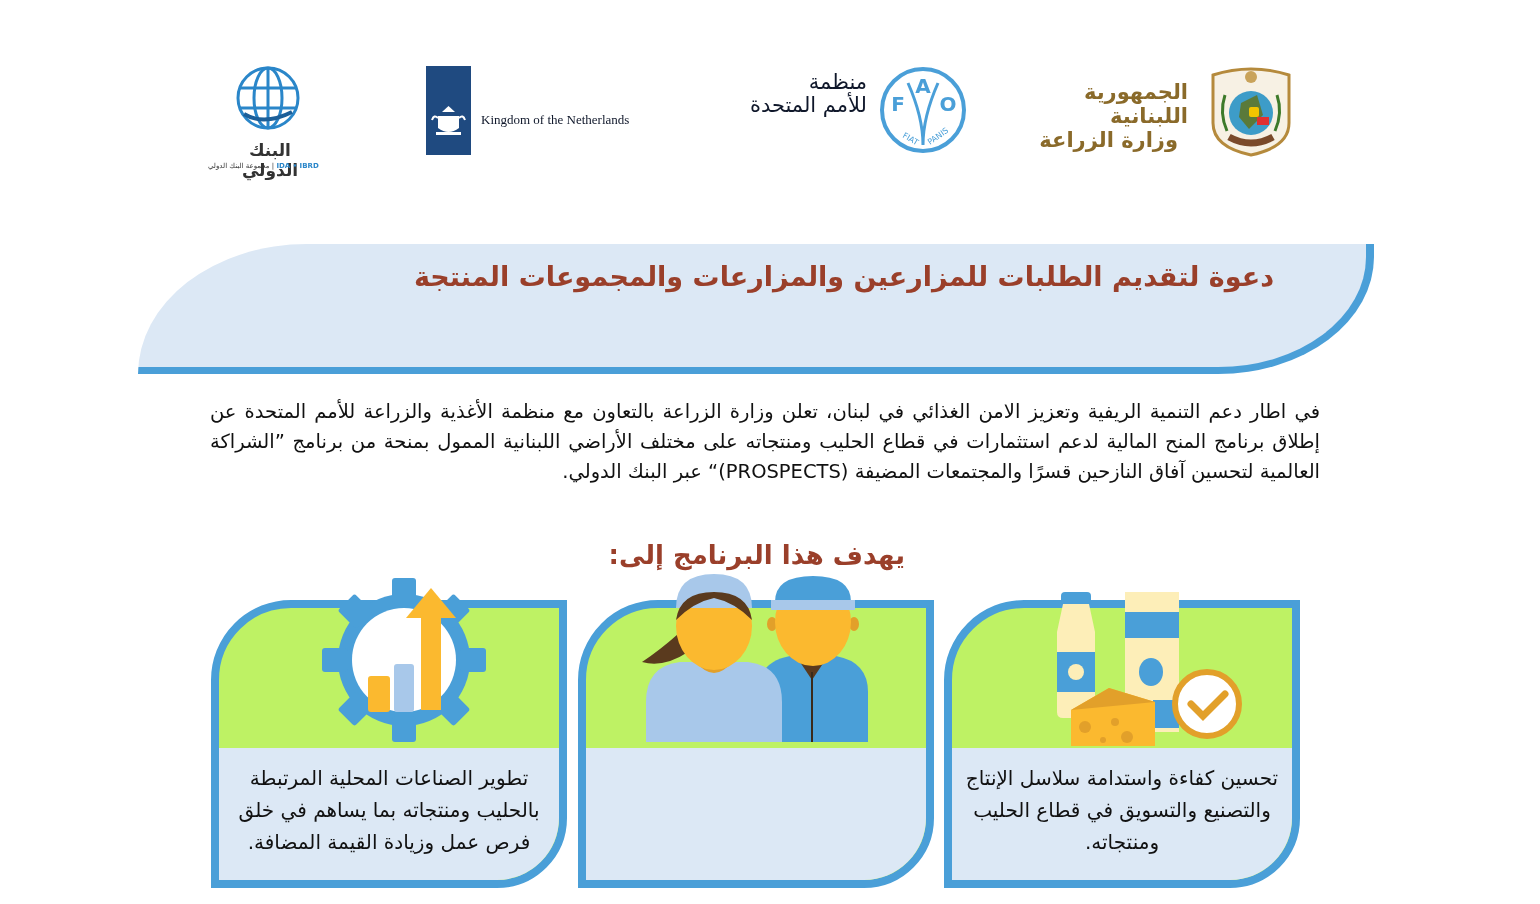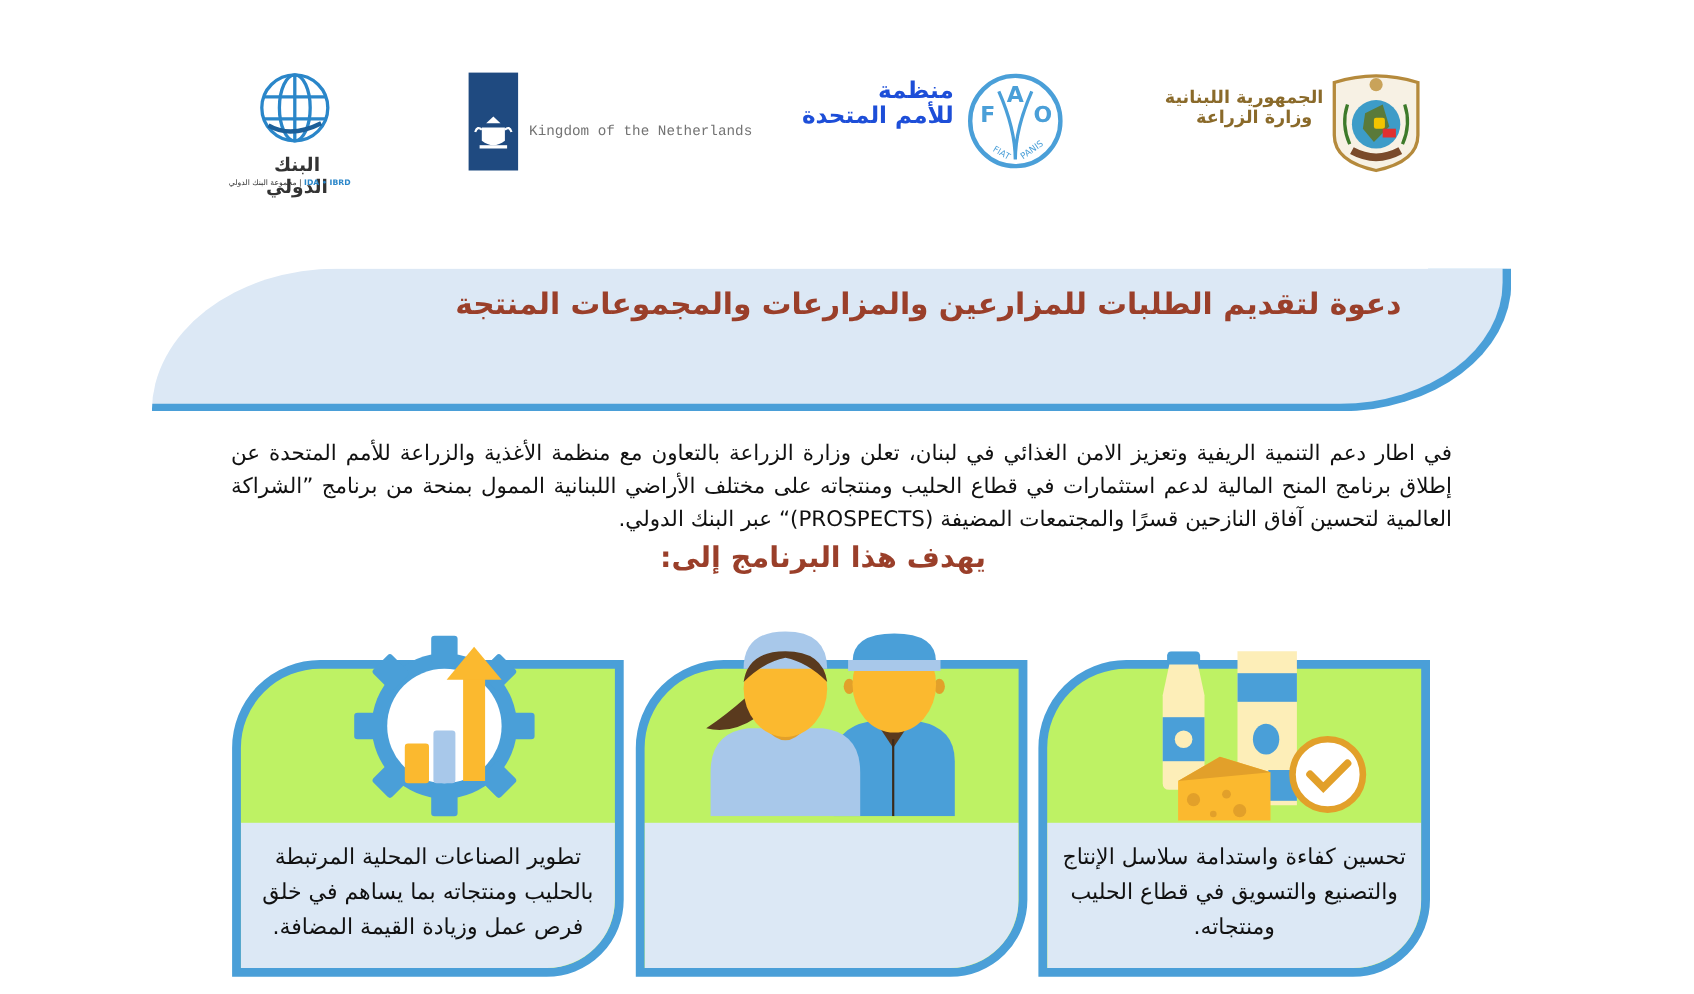--- a/index.html
+++ b/index.html
@@ -1,36 +1,36 @@
 <!DOCTYPE html>
 <html><head>
 <meta charset="utf-8">
 <style>
   html,body{margin:0;padding:0;background:#ffffff;}
   body{width:1540px;height:904px;position:relative;overflow:hidden;font-family:"DejaVu Sans",sans-serif;}
   .abs{position:absolute;}
   
   .logo-text-ar{color:#8a6a2a;font-weight:bold;text-align:right;direction:rtl;line-height:1.15;}
-  .fao-text{color:#1d4ed8;font-weight:bold;text-align:right;direction:rtl;line-height:1.1;font-size:21px;}
+  .fao-text{color:#0f172a;font-weight:normal;text-align:right;direction:rtl;line-height:1.1;font-size:21px;}
   .nl-block{background:#1f4a80;}
-  .nl-text{font-family:Liberation Mono, monospace;font-size:13px;color:#737373;}
+  .nl-text{font-family:Liberation Serif, serif;font-size:13px;color:#0f172a;}
   .wb-ar{font-weight:bold;color:#333;font-size:17px;direction:rtl;}
   .wb-sub{font-size:7px;color:#333;}
   .wb-sub b{color:#2a86c9;}
   
   .banner{position:absolute;left:138px;top:244px;width:1236px;height:130px;background:#dce8f5;
           border-top-left-radius:260px 200px;border-bottom-right-radius:240px 180px;
           border-right:8px solid #4a9fd8;border-bottom:7px solid #4a9fd8;box-sizing:border-box;}
   .title{position:absolute;right:266px;top:257px;width:1000px;text-align:right;direction:rtl;
          color:#9a3f2a;font-weight:bold;font-size:27px;line-height:40px;}
   .title .l2{margin-right:90px;}
   
   .intro{position:absolute;left:210px;top:397px;width:1110px;direction:rtl;text-align:justify;
          font-size:19.5px;line-height:30px;color:#111;text-align-last:right;}
-  .subhead{position:absolute;left:600px;top:492px;width:305px;text-align:left;direction:rtl;
+  .subhead{position:absolute;left:600px;top:540px;width:305px;text-align:right;direction:rtl;
            color:#9a3f2a;font-weight:bold;font-size:26px;}
   
   .card{position:absolute;top:600px;width:356px;height:288px;box-sizing:border-box;
         border:8px solid #4a9fd8;border-top-left-radius:80px;border-bottom-right-radius:70px;background:#bef264;overflow:hidden;}
   .card .band{position:absolute;left:0;right:0;bottom:0;height:132px;background:#dce8f5;}
   .card .txt{position:absolute;left:10px;right:10px;bottom:22px;text-align:center;direction:rtl;
              font-size:20px;line-height:32px;color:#111;}
   .icon{position:absolute;}
 </style>
 </head>
@@ -41,21 +41,21 @@
     <path d="M8 10 Q46 -2 84 10 L84 58 Q84 82 46 90 Q8 82 8 58 Z" fill="#f7f1e4" stroke="#b58a3c" stroke-width="3"></path>
     <circle cx="46" cy="12" r="6" fill="#c9a35a"></circle>
     <circle cx="46" cy="48" r="22" fill="#3d9cc8"></circle>
     <path d="M36 38 L52 30 L58 50 L44 64 L34 52 Z" fill="#5a7a3a"></path>
     <rect x="44" y="42" width="10" height="10" fill="#f2c400" rx="2"></rect>
     <rect x="52" y="52" width="12" height="8" fill="#e03030"></rect>
     <path d="M20 30 Q14 48 22 66" stroke="#3d7a2a" stroke-width="3" fill="none"></path>
     <path d="M72 30 Q78 48 70 66" stroke="#3d7a2a" stroke-width="3" fill="none"></path>
     <path d="M24 72 Q46 84 68 72" stroke="#7a4a2a" stroke-width="7" fill="none"></path>
   </svg>
-  <div class="abs logo-text-ar" style="right:102px;top:15px;width:170px;font-size:16px;">
+  <div class="abs logo-text-ar" style="right:117px;top:15px;width:170px;font-size:21px;">
     <div>الجمهورية اللبنانية</div>
     <div style="margin-right:10px;">وزارة الزراعة</div>
   </div>
 </div>
 
 <div class="abs" style="left:720px;top:65px;width:255px;height:95px;">
   <svg class="abs" style="left:158px;top:0;" width="90" height="90" viewBox="0 0 90 90">
     <circle cx="45" cy="45" r="41" fill="none" stroke="#4a9fd8" stroke-width="4"></circle>
     <text x="45" y="28" text-anchor="middle" font-size="20" font-weight="bold" fill="#4a9fd8" font-family="DejaVu Sans, sans-serif">A</text>
     <text x="20" y="46" text-anchor="middle" font-size="20" font-weight="bold" fill="#4a9fd8" font-family="DejaVu Sans, sans-serif">F</text>

